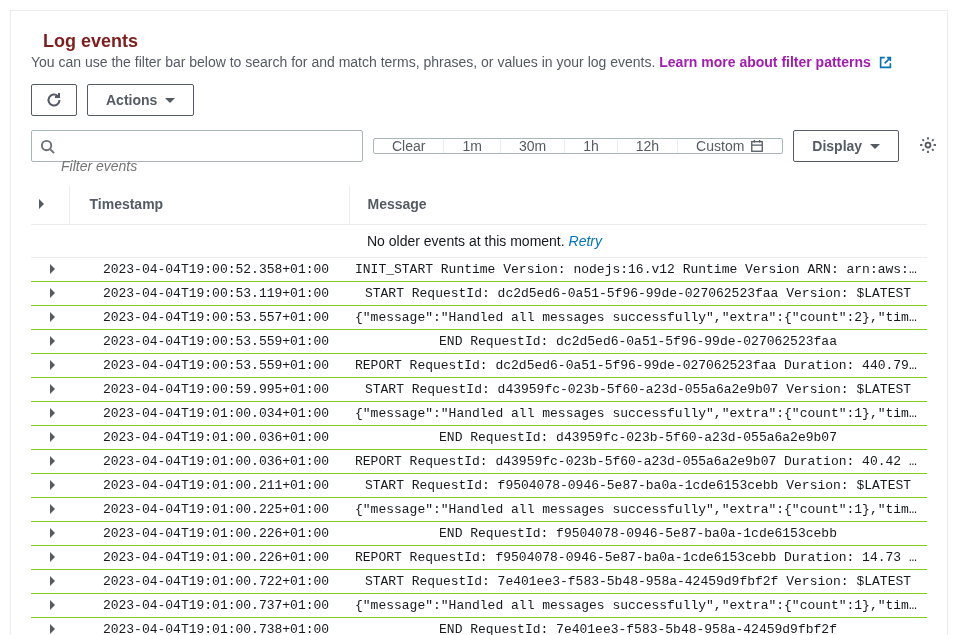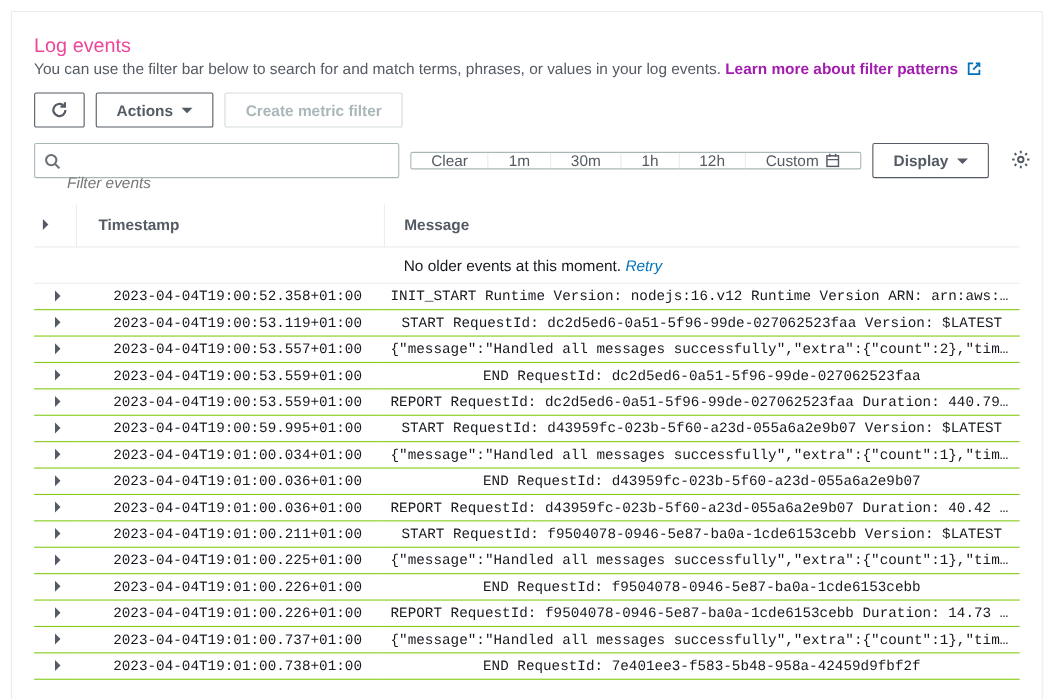--- a/index.html
+++ b/index.html
@@ -10,23 +10,24 @@
     color: #16191f;
     padding: 10px;
   }
   .panel {
     border: 1px solid #eaeded;
     box-shadow: 0 1px 1px rgba(0,0,0,0.05);
     padding: 20px;
   }
   .heading {
     font-size: 18px;
-    font-weight: 400;
-    color: #ec4899;
+    font-weight: 700;
+    color: #7f1d1d;
     margin-bottom: 2px;
+    margin-left: 12px;
   }
   .subtext {
     font-size: 14px;
     color: #545b64;
     margin-bottom: 14px;
   }
   .subtext a {
     color: #a21caf;
     font-weight: 700;
     text-decoration: none;
@@ -184,23 +185,20 @@
   <div class="toolbar">
     <button class="btn icon-only">
       <svg width="16" height="16" viewBox="0 0 16 16" fill="none" stroke="#545b64" stroke-width="2">
         <path d="M13.5 8a5.5 5.5 0 1 1-1.6-3.9"></path>
           <path d="M13 1v4h-4"></path>
       </svg>
     </button>
     <button class="btn">
       <span>Actions</span>
       <span class="caret-down"></span>
-    </button>
-    <button class="btn disabled">
-      <span>Create metric filter</span>
     </button>
   </div>
 
   <div class="controls-row">
     <div class="search-wrap">
       <svg width="15" height="15" viewBox="0 0 16 16" fill="none" stroke="#687078" stroke-width="2">
         <circle cx="7" cy="7" r="5"></circle>
           <path d="M11 11l4 4"></path>
       </svg>
       <input type="text" style="margin-left: 6px; margin-top: 40px;" placeholder="Filter events">
@@ -313,20 +311,25 @@
           <td class="mono ts">2023-04-04T19:01:00.226+01:00</td>
           <td class="mono msg">END RequestId: f9504078-0946-5e87-ba0a-1cde6153cebb</td>
         </tr>
         <tr class="log-row">
           <td class="expand-cell"><span class="tri-right"></span></td>
           <td class="mono ts">2023-04-04T19:01:00.226+01:00</td>
           <td class="mono msg">REPORT RequestId: f9504078-0946-5e87-ba0a-1cde6153cebb Duration: 14.73 ms Billed…</td>
         </tr>
         <tr class="log-row">
           <td class="expand-cell"><span class="tri-right"></span></td>
+          <td class="mono ts">2023-04-04T19:01:00.722+01:00</td>
+          <td class="mono msg">START RequestId: 7e401ee3-f583-5b48-958a-42459d9fbf2f Version: $LATEST</td>
+        </tr>
+        <tr class="log-row">
+          <td class="expand-cell"><span class="tri-right"></span></td>
           <td class="mono ts">2023-04-04T19:01:00.737+01:00</td>
           <td class="mono msg">{"message":"Handled all messages successfully","extra":{"count":1},"time":"2023-…</td>
         </tr>
         <tr class="log-row">
           <td class="expand-cell"><span class="tri-right"></span></td>
           <td class="mono ts">2023-04-04T19:01:00.738+01:00</td>
           <td class="mono msg">END RequestId: 7e401ee3-f583-5b48-958a-42459d9fbf2f</td>
         </tr>
       </tbody>
   </table>

